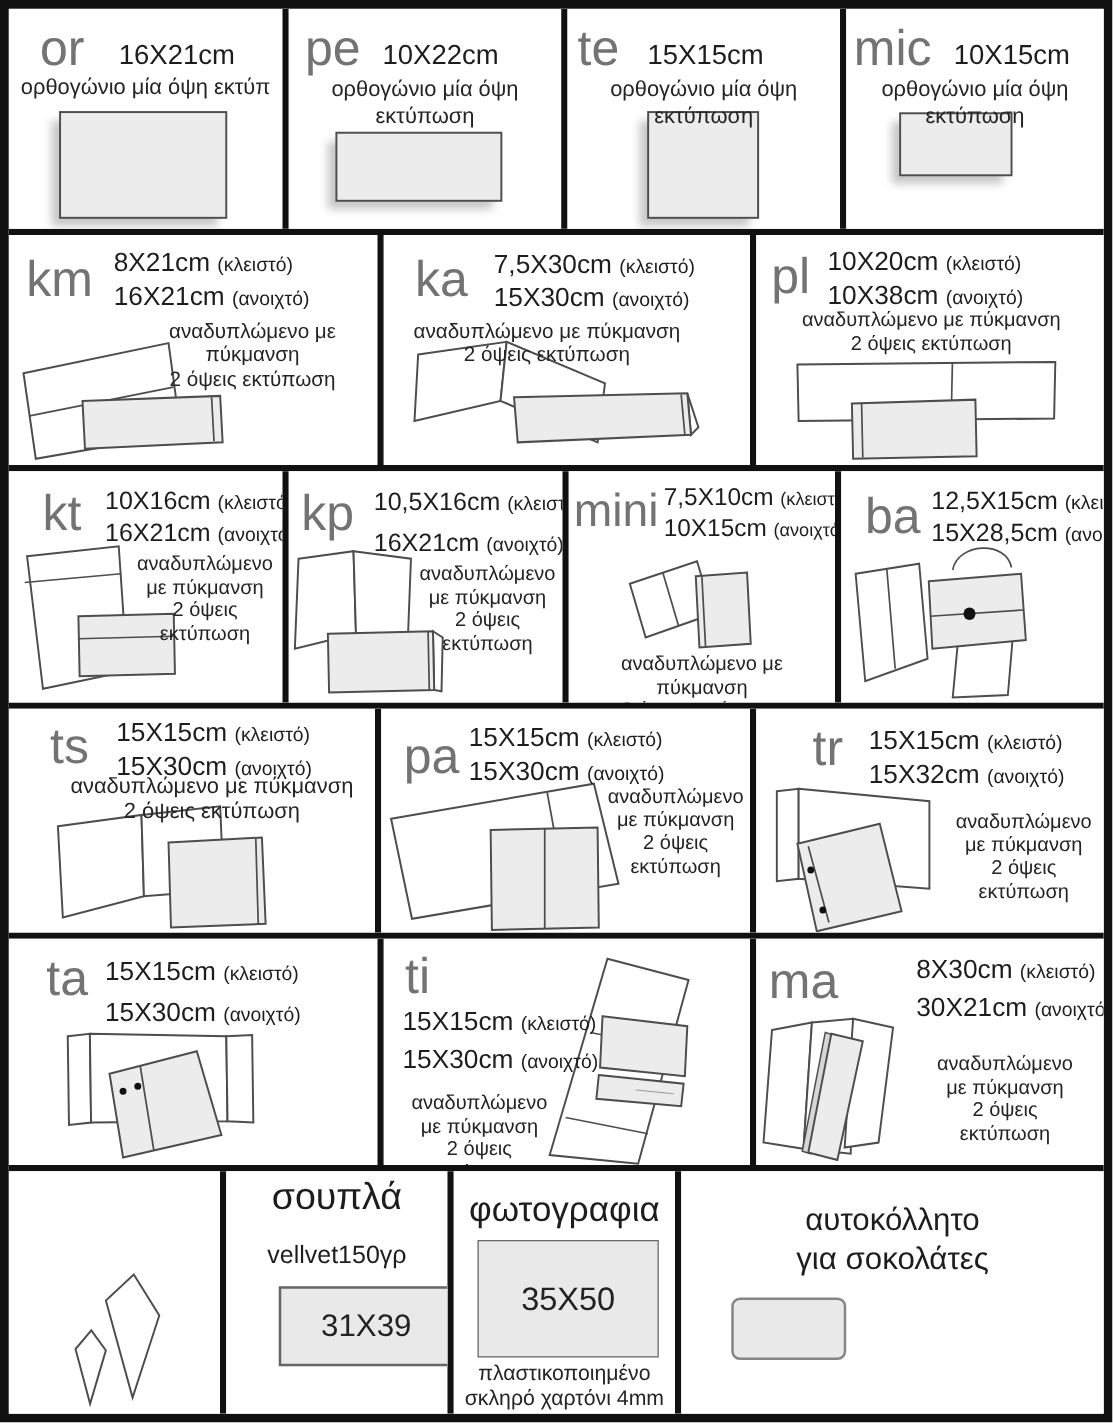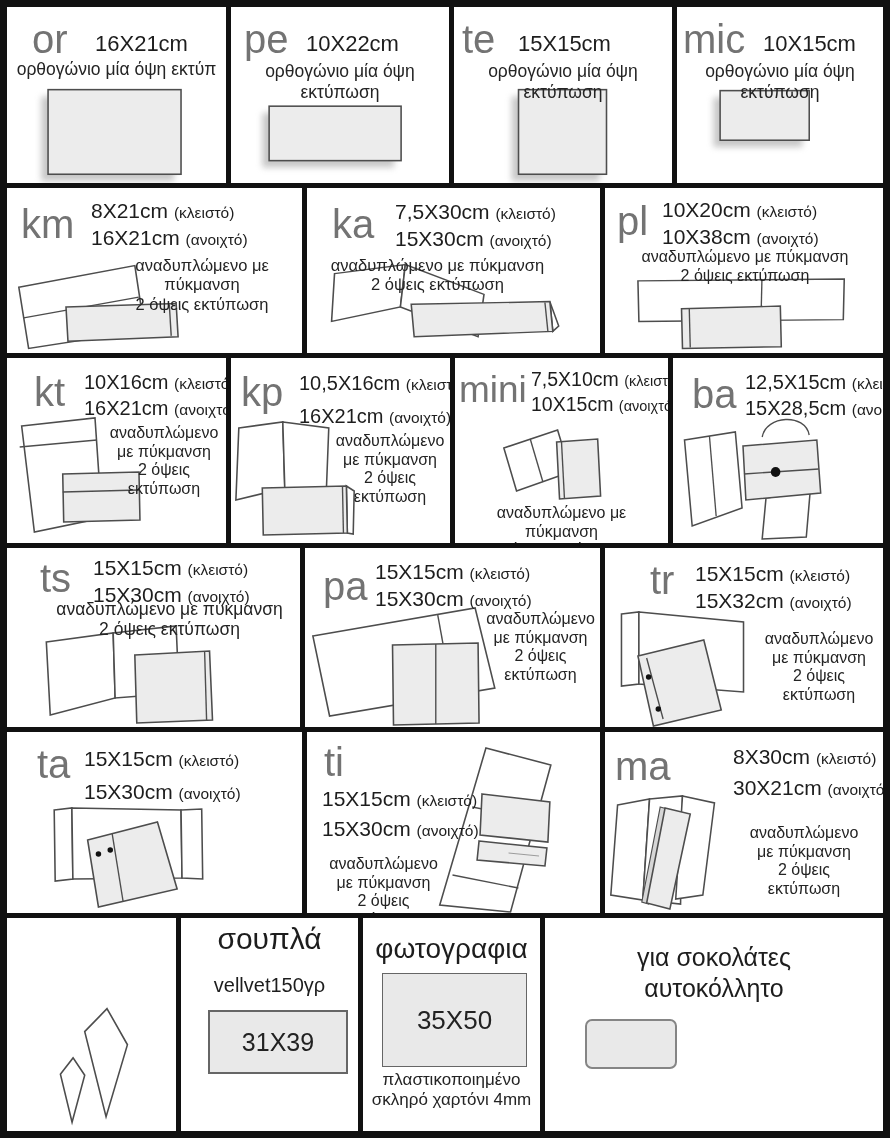--- a/index.html
+++ b/index.html
@@ -86,21 +86,21 @@
       <svg class="art" viewBox="0 0 215 181" preserveAspectRatio="none">
         <rect class="shdw" x="38" y="93" width="93" height="51" filter="url(#soft)"></rect>
         <rect class="g" x="45" y="86" width="93" height="51"></rect>
       </svg>
       <div class="code" style="left:6px;top:12px">mic</div>
       <div class="size1" style="left:86px;top:24px">10X15cm</div>
       <div class="desc" style="top:54px">ορθογώνιο μία όψη εκτύπωση</div>
     </div>
   </div>
 
-  <div class="row" style="height:170px">
+  <div class="row" style="height:189px">
 
     <div class="cell" style="flex:0 0 300px">
       <svg class="art" viewBox="0 0 300 183" preserveAspectRatio="none">
         <polygon class="w" points="12,110 130,86 140,158 22,178"></polygon>
           <line class="ln" x1="17" y1="144" x2="134" y2="121"></line>
         <polygon class="g" points="60,132 172,128 174,165 62,170"></polygon>
           <line class="ln" x1="165" y1="129" x2="167" y2="164"></line>
       </svg>
       <div class="code" style="left:14px;top:16px">km</div>
       <div class="sizes" style="left:84px;top:9px">
@@ -355,35 +355,35 @@
     <div class="cell" style="flex:0 0 174px">
       <svg class="art" viewBox="0 0 174 195" preserveAspectRatio="none">
         <polygon class="w" points="103,83 124,116 102,182 80,104"></polygon>
         <polygon class="w" points="68,128 80,144 67,187 55,143"></polygon>
       </svg>
     </div>
 
     <div class="cell" style="flex:0 0 182px">
       <div class="b-title" style="top:4px;font-size:30px">σουπλά</div>
       <div class="b-title" style="top:56px;font-size:20px">vellvet150γρ</div>
-      <div class="graybox" style="left:27px;top:92px;width:140px;height:64px">31X39</div>
+      <div class="graybox" style="left:42px;top:92px;width:140px;height:64px">31X39</div>
     </div>
 
     <div class="cell" style="flex:0 0 182px">
       <div class="b-title" style="top:15px;font-size:28px">φωτογραφια</div>
       <div class="graybox" style="left:19px;top:55px;width:145px;height:94px;border-width:1.5px;font-size:26px">35X50</div>
       <div class="note" style="left:0;right:0;top:152px;font-size:17px">
         <div>πλαστικοποιημένο</div>
         <div>σκληρό χαρτόνι 4mm</div>
       </div>
     </div>
 
 
     <div class="cell">
       <div class="b-title" style="top:24px;font-size:25px;line-height:1.22">
+        <div>αυτοκόλλητο</div>
         <div>για σοκολάτες</div>
-        <div>αυτοκόλλητο</div>
       </div>
       <div class="sticker" style="left:40px;top:101px;width:92px;height:50px"></div>
     </div>
   </div>
 
 </div>
 
 </body></html>

